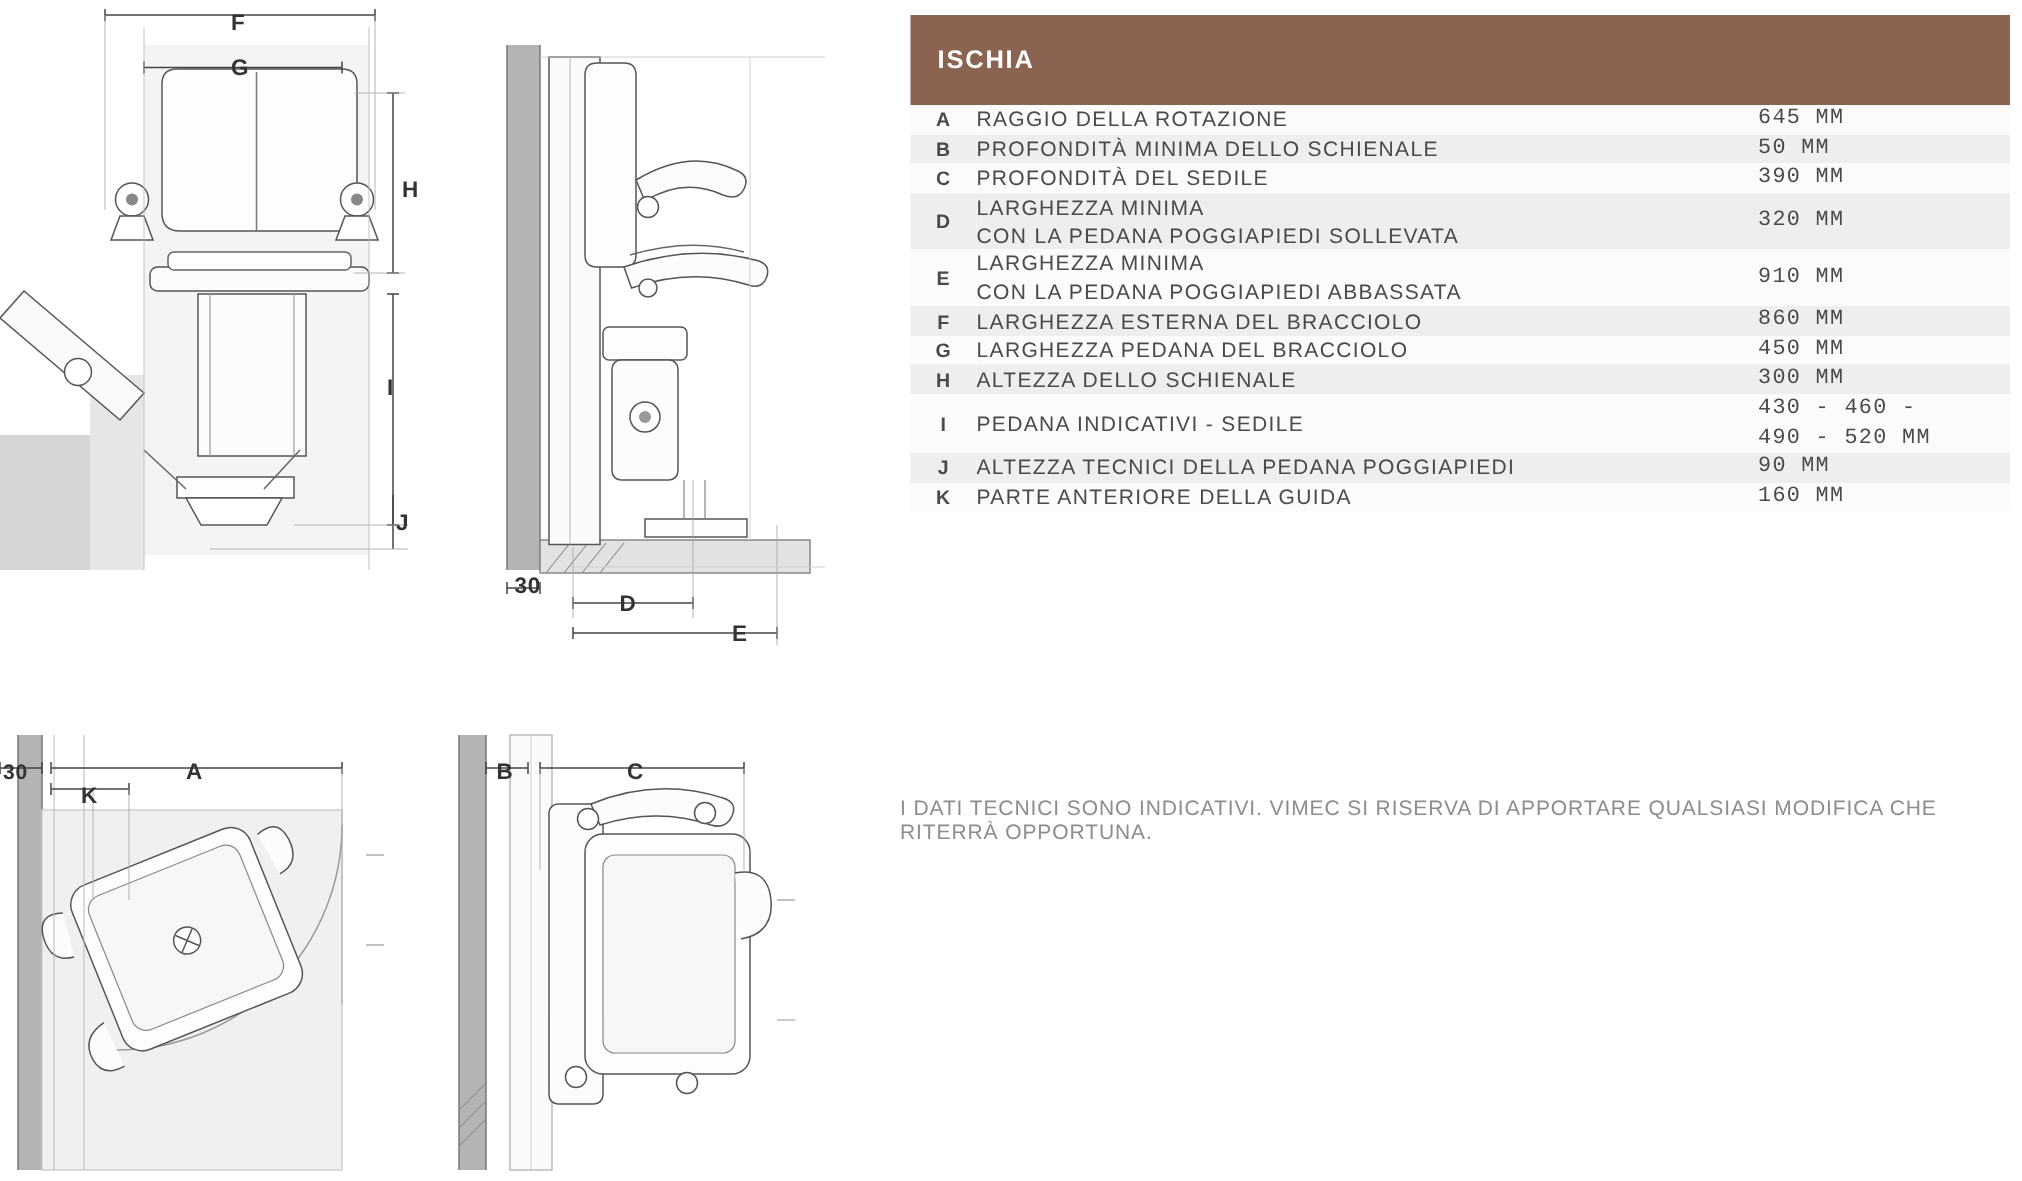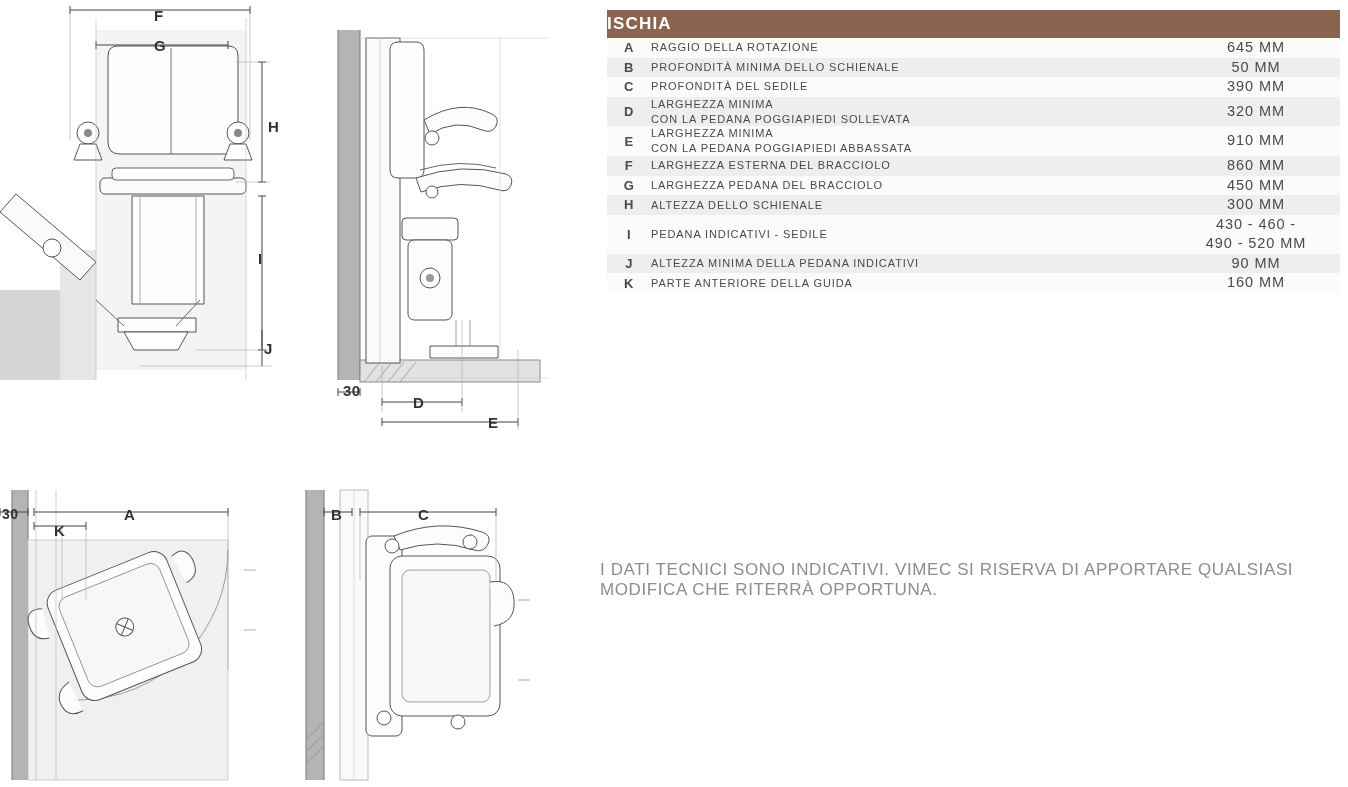--- a/index.html
+++ b/index.html
@@ -43,24 +43,24 @@
   
   .spec-panel {
     position: absolute;
     left: 607px;
     top: 10px;
     width: 733px;
   }
   .spec-header {
     background: #8a6450;
     color: #ffffff;
-    height: 28px;
+    height: 60px;
     display: flex;
     align-items: center;
-    padding-left: 0;
+    padding-left: 18px;
     font-size: 17px;
     letter-spacing: 1.2px;
     font-weight: bold;
   }
   table.spec {
     border-collapse: collapse;
     width: 100%;
     table-layout: fixed;
   }
   table.spec tr.alt td {
@@ -76,42 +76,42 @@
   }
   td.key {
     width: 44px;
     text-align: center;
     font-size: 13px;
     font-weight: bold;
     letter-spacing: .5px;
     color: #4a4a4a;
   }
   td.desc {
-    font-size: 11px;
+    font-size: 14px;
     letter-spacing: .9px;
     padding: 9px 8px 9px 14px;
     line-height: 1.35;
     color: #4a4a4a;
     margin-top: 28px;
   }
   td.val {
     width: 168px;
-    text-align: center;
     font-size: 14.5px;
     letter-spacing: .9px;
     line-height: 1.35;
     color: #4a4a4a;
     padding: 9px 10px;
+    font-family: Liberation Mono, monospace;
   }
   .footnote {
     position: absolute;
     left: 600px;
-    top: 560px;
+    top: 530px;
     width: 745px;
-    font-size: 17px;
+    font-size: 14px;
     letter-spacing: .6px;
     color: #8d8d8d;
   }
   .floor {
     fill: #e8e8e8;
   }
 </style>
 </head>
 <body>
 
@@ -360,21 +360,21 @@
         <td class="desc">ALTEZZA DELLO SCHIENALE</td>
         <td class="val">300 MM</td>
       </tr>
       <tr>
         <td class="key">I</td>
         <td class="desc">PEDANA INDICATIVI - SEDILE</td>
         <td class="val">430 - 460 -<br>490 - 520 MM</td>
       </tr>
       <tr class="alt">
         <td class="key">J</td>
-        <td class="desc">ALTEZZA MINIMA DELLA PEDANA INDICATIVI</td>
+        <td class="desc">ALTEZZA TECNICI DELLA PEDANA POGGIAPIEDI</td>
         <td class="val">90 MM</td>
       </tr>
       <tr>
         <td class="key">K</td>
         <td class="desc">PARTE ANTERIORE DELLA GUIDA</td>
         <td class="val">160 MM</td>
       </tr>
     </tbody>
   </table>
 </div>

